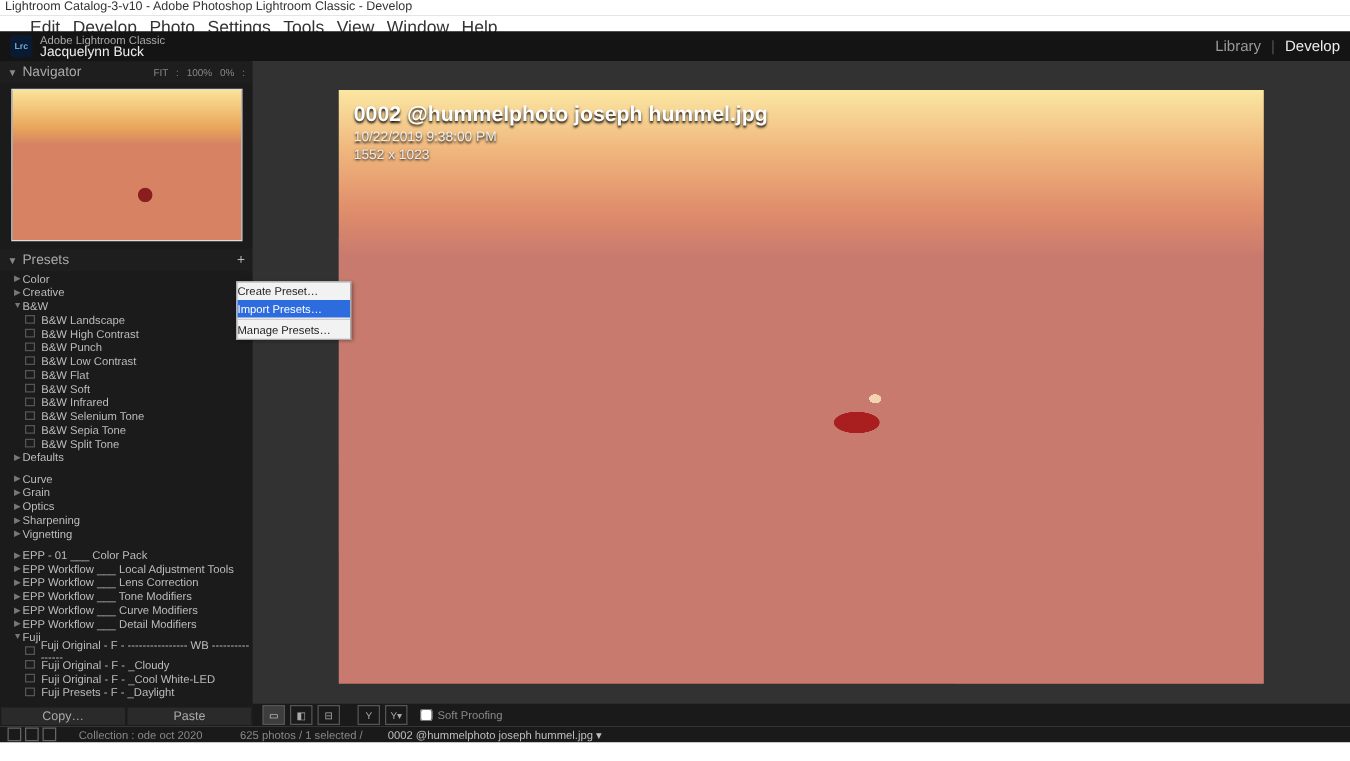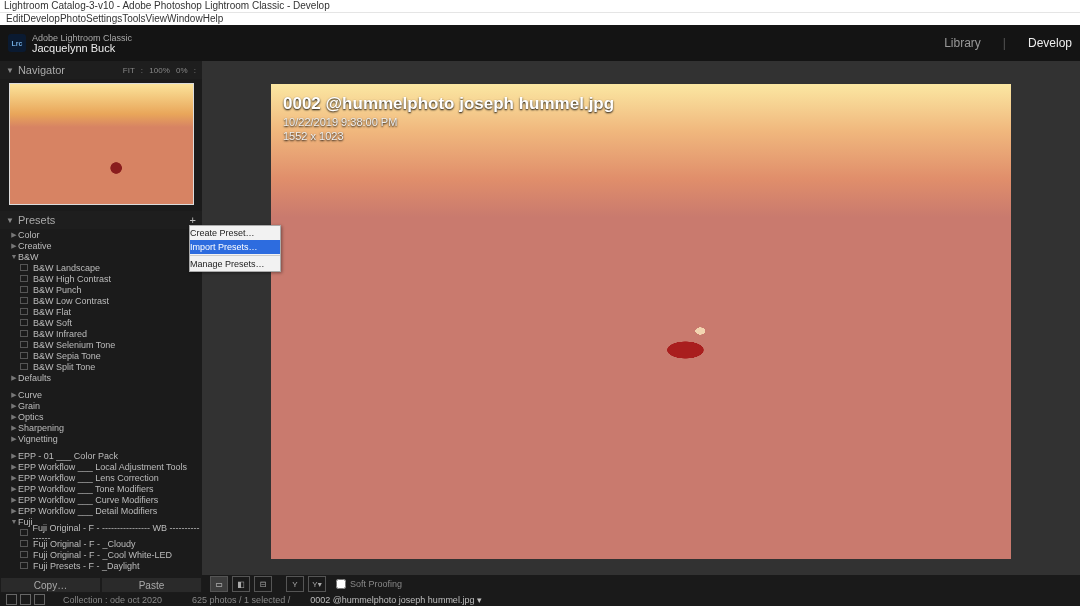--- a/index.html
+++ b/index.html
@@ -1,24 +1,24 @@
 <!DOCTYPE html>
 <html><head>
 <meta charset="utf-8">
 <style>
   html,body{margin:0;padding:0;width:1080px;height:609px;font-family:Tahoma,Arial,sans-serif;font-size:10px;background:#fff;overflow:hidden;color:#c7c7c7}
   .win-title{height:12px;line-height:12px;padding-left:4px;font-size:10px;color:#333;background:#fff;border-bottom:1px solid #e5e5e5}
-  .menubar{height:12px;display:flex;padding-left:6px;font-size:10px;color:#333;background:#fff}
+  .menubar{height:12px;display:flex;gap:10px;padding-left:24px;font-size:14px;color:#333;background:#fff}
   .menubar span{cursor:default}
-  .id-bar{position:relative;height:36px;background:#141414;color:#bbb;display:flex;align-items:center;padding:0 8px}
+  .id-bar{position:relative;height:24px;background:#141414;color:#bbb;display:flex;align-items:center;padding:0 8px}
   .lrc-badge{width:18px;height:18px;background:#0a1a31;border-radius:3px;display:flex;align-items:center;justify-content:center;font-size:7px;color:#6fa8dc;font-weight:bold;margin-right:6px}
   .id-text{display:flex;flex-direction:column;line-height:10px;font-size:9px}
   .id-text .classic{color:#aaa}
   .id-text .user{color:#eee;font-size:11px}
-  .modules{margin-left:auto;display:flex;gap:22px;font-size:12px}
+  .modules{margin-left:auto;display:flex;gap:8px;font-size:12px}
   .modules .lib{color:#999}
   .modules .dev{color:#eee}
   .modules .divider{color:#555}
   .workspace{display:flex;height:532px;background:#111}
   
   .left{width:202px;background:#1b1b1b;display:flex;flex-direction:column}
   .panel-header{height:18px;display:flex;align-items:center;padding:0 6px;background:#1e1e1e;color:#aaa;font-size:11px}
   .panel-header .tri{color:#888;margin-right:4px;font-size:8px}
   .nav-zoom{margin-left:auto;color:#888;font-size:8px;word-spacing:4px}
   .nav-thumb{margin:4px auto 6px;width:185px;height:122px;border:1px solid #dcdcdc;box-sizing:border-box;position:relative;overflow:hidden;

